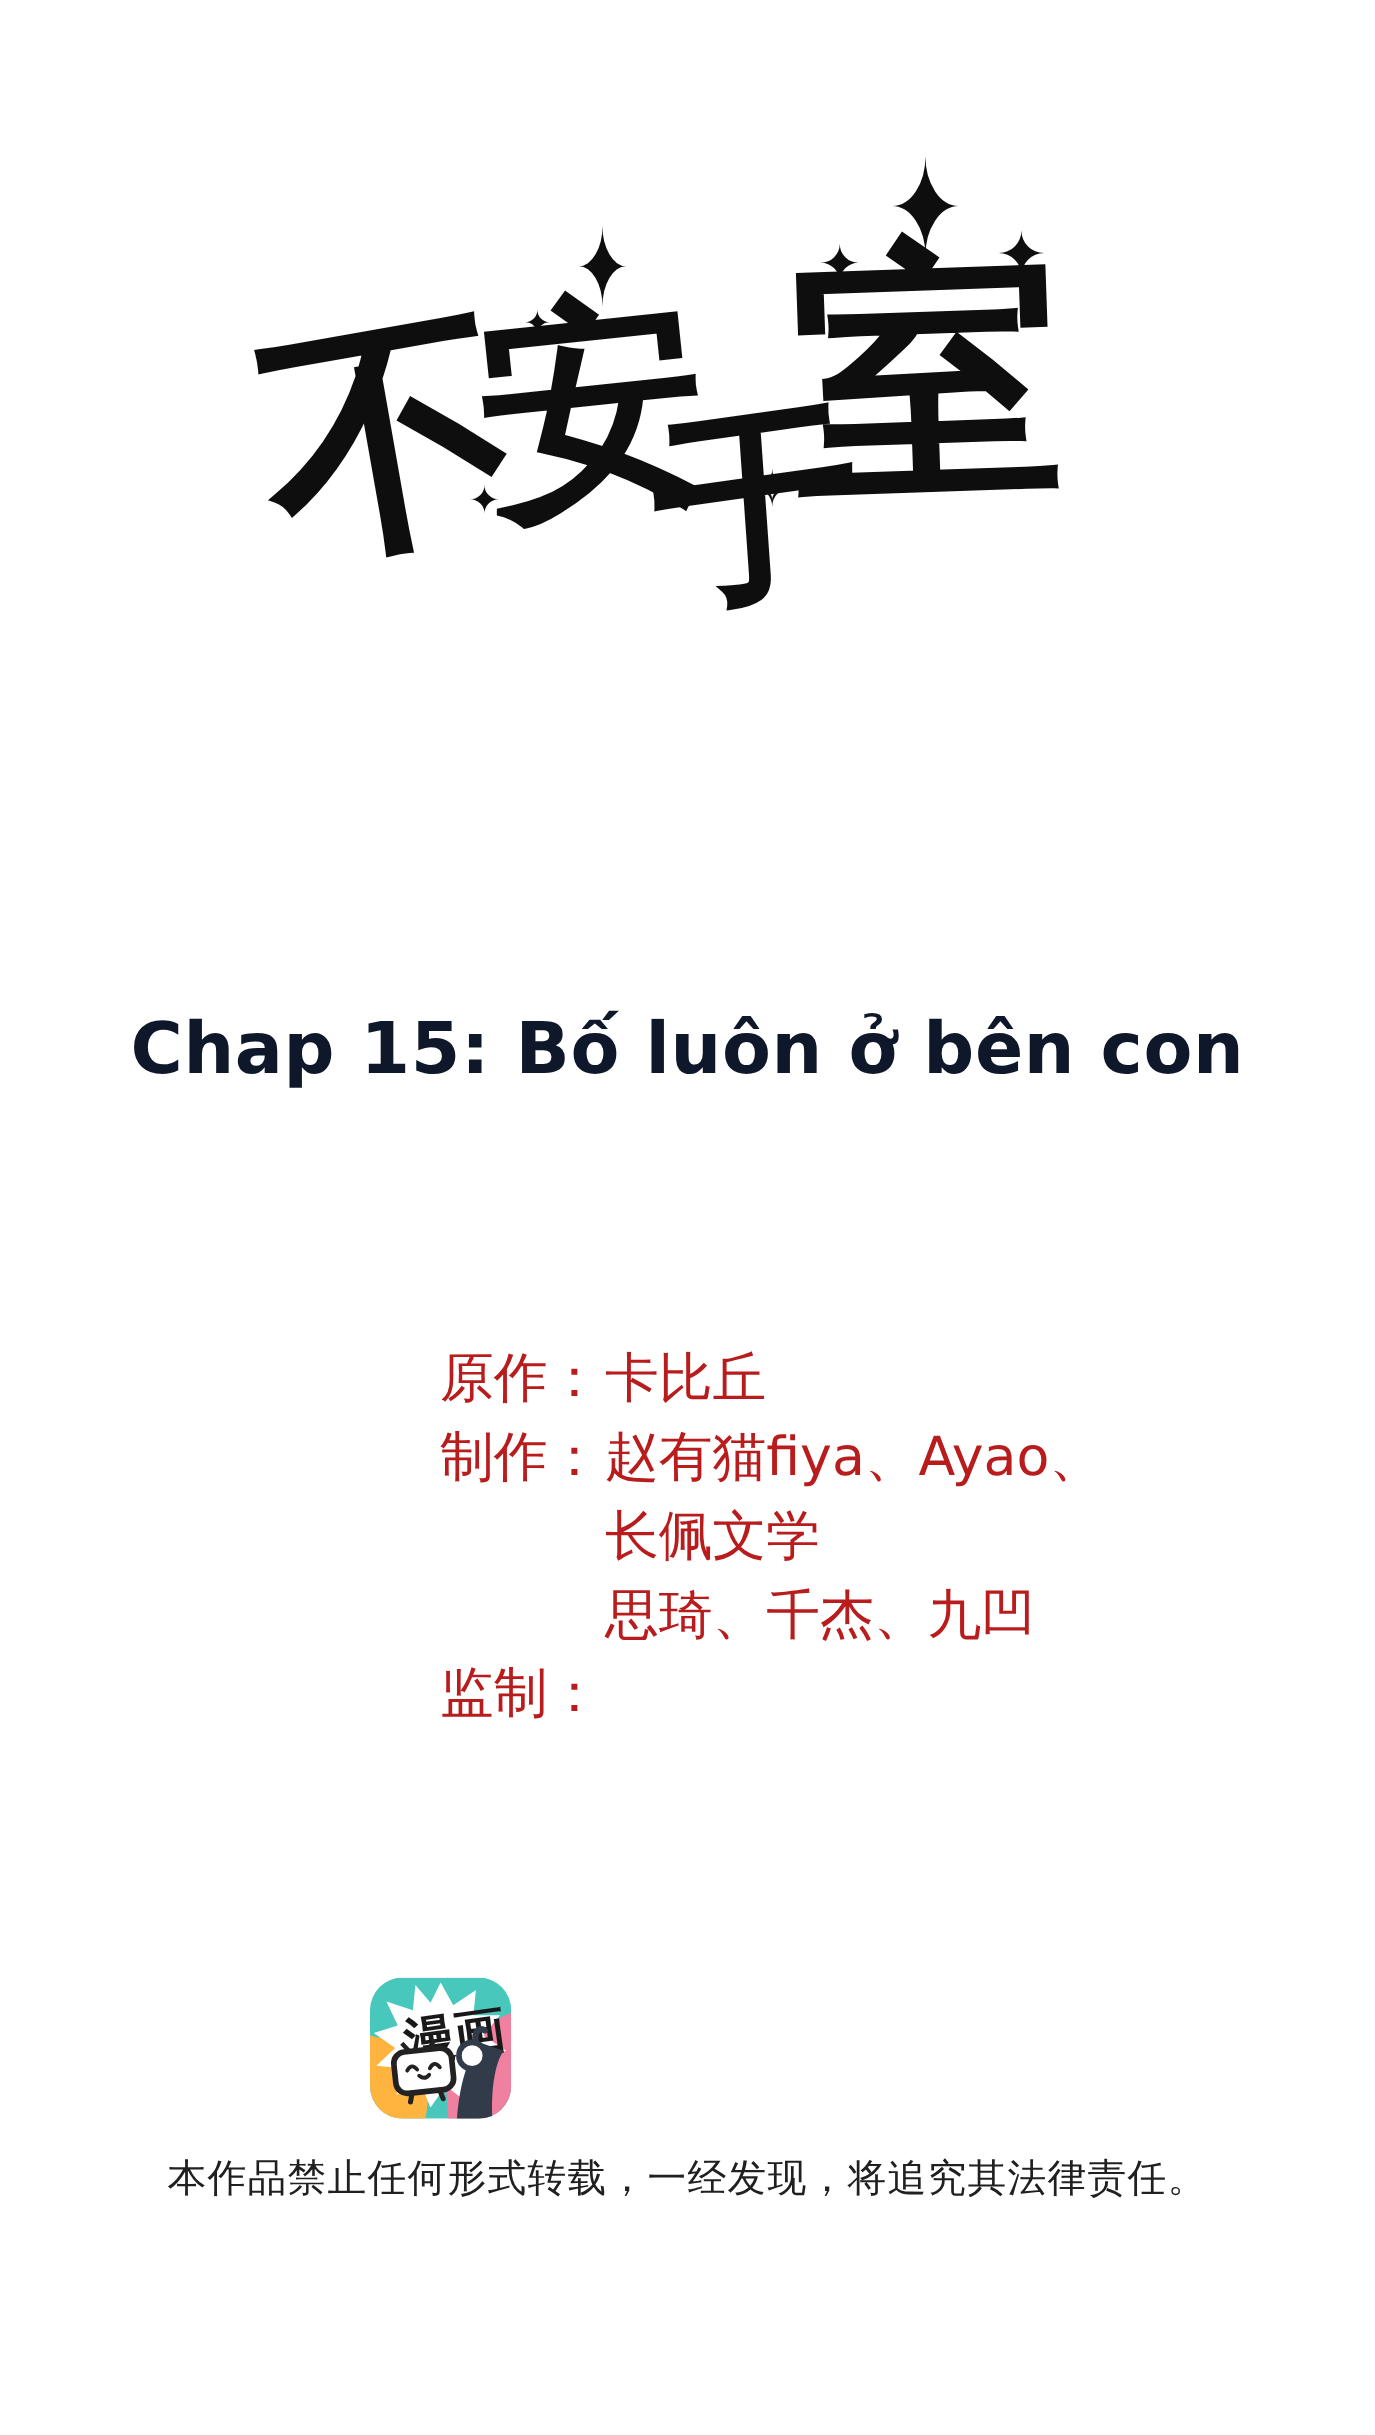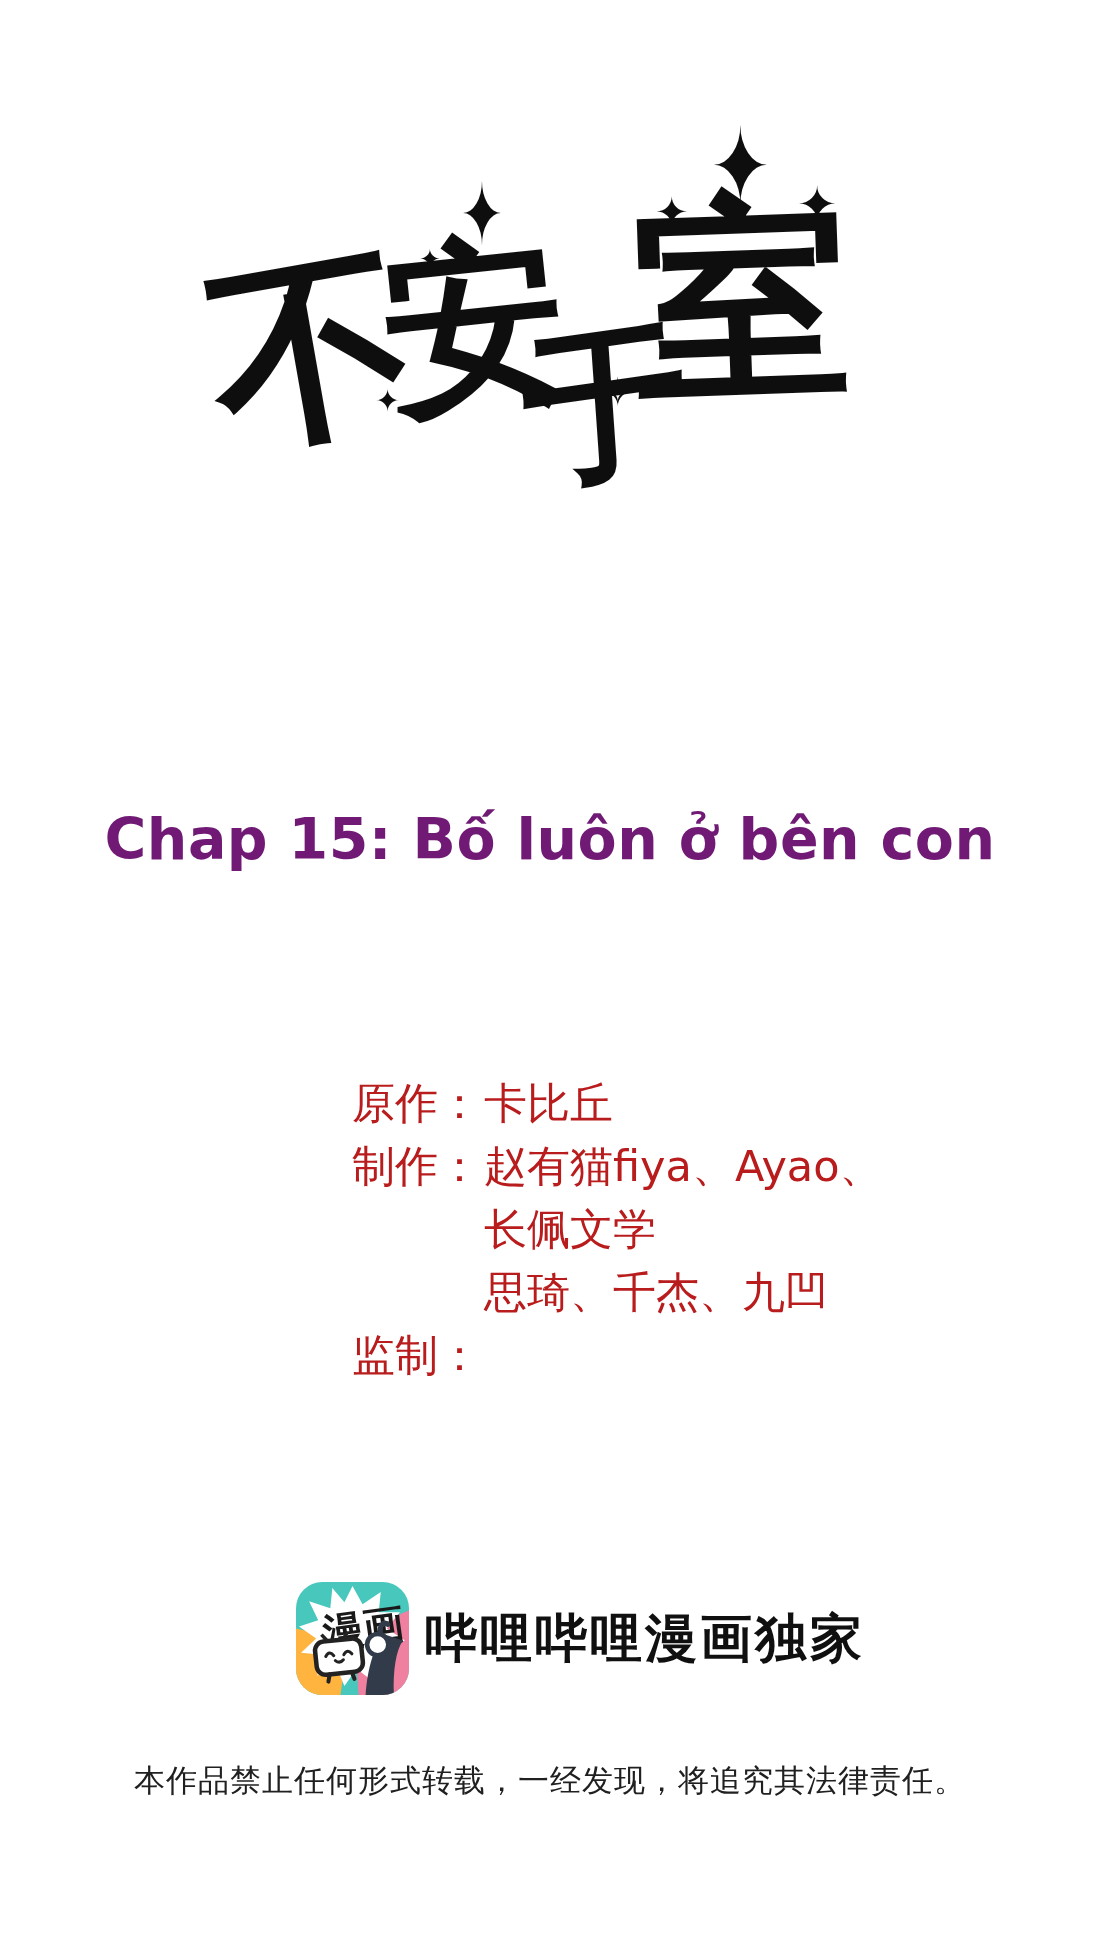--- a/index.html
+++ b/index.html
@@ -54,21 +54,21 @@
   
   .chapter-title {
     position: absolute;
     top: 806px;
     left: 0;
     width: 100%;
     text-align: center;
     font-size: 57px;
     font-weight: 600;
     letter-spacing: 0.5px;
-    color: #701a75;
+    color: #0f172a;
   }
 
   
   .credits {
     position: absolute;
     left: 352px;
     top: 1072px;
   }
   .credit-row {
     display: flex;
@@ -109,21 +109,20 @@
   
   .footer-notice {
     position: absolute;
     top: 1722px;
     left: 0;
     width: 100%;
     text-align: center;
     font-size: 31px;
     letter-spacing: 1px;
     color: #202020;
-    margin-top: 38px;
   }
 </style>
 </head>
 <body>
 
 <div class="logo-block">
   <span class="sparkle sp1">✦</span>
   <span class="sparkle sp2">✦</span>
   <span class="sparkle sp3">✦</span>
   <span class="sparkle sp4">✦</span>
@@ -184,16 +183,15 @@
         <line x1="28" y1="1" x2="34" y2="-7" stroke="#222222" stroke-width="3.5"></line>
         <rect x="0" y="0" width="46" height="33" rx="9" fill="#ffffff" stroke="#222222" stroke-width="4.5"></rect>
         <path d="M10,15 q4,-6 8,0" stroke="#222222" stroke-width="3" fill="none" stroke-linecap="round"></path>
         <path d="M28,15 q4,-6 8,0" stroke="#222222" stroke-width="3" fill="none" stroke-linecap="round"></path>
         <path d="M19,20 q4,4 8,0" stroke="#222222" stroke-width="3" fill="none" stroke-linecap="round"></path>
         <line x1="12" y1="33" x2="10" y2="40" stroke="#222222" stroke-width="4" stroke-linecap="round"></line>
         <line x1="34" y1="33" x2="36" y2="40" stroke="#222222" stroke-width="4" stroke-linecap="round"></line>
       </g>
     </g>
   </svg>
-  <span class="publisher-name">哔哩哔哩漫画独家</span>
 </div>
 
 <div class="footer-notice">本作品禁止任何形式转载，一经发现，将追究其法律责任。</div>
 
 </body></html>

